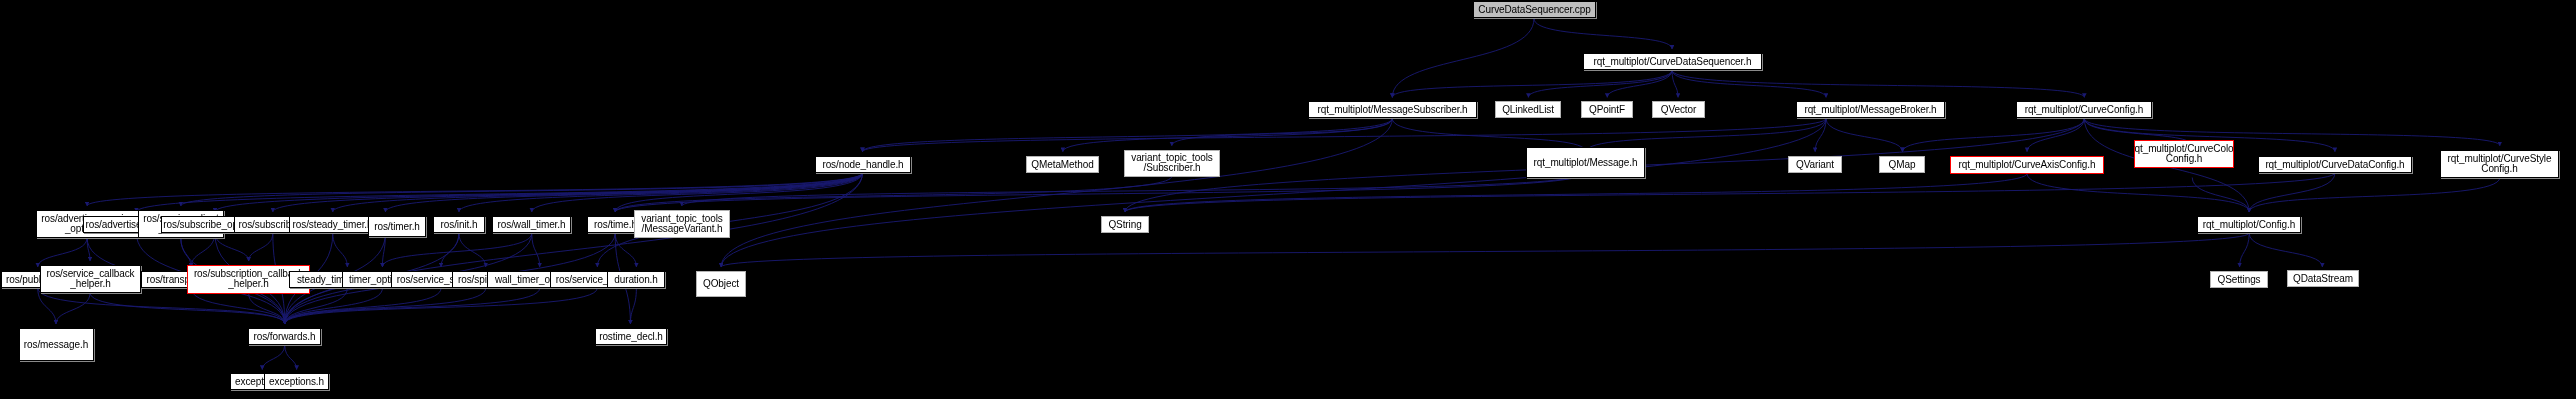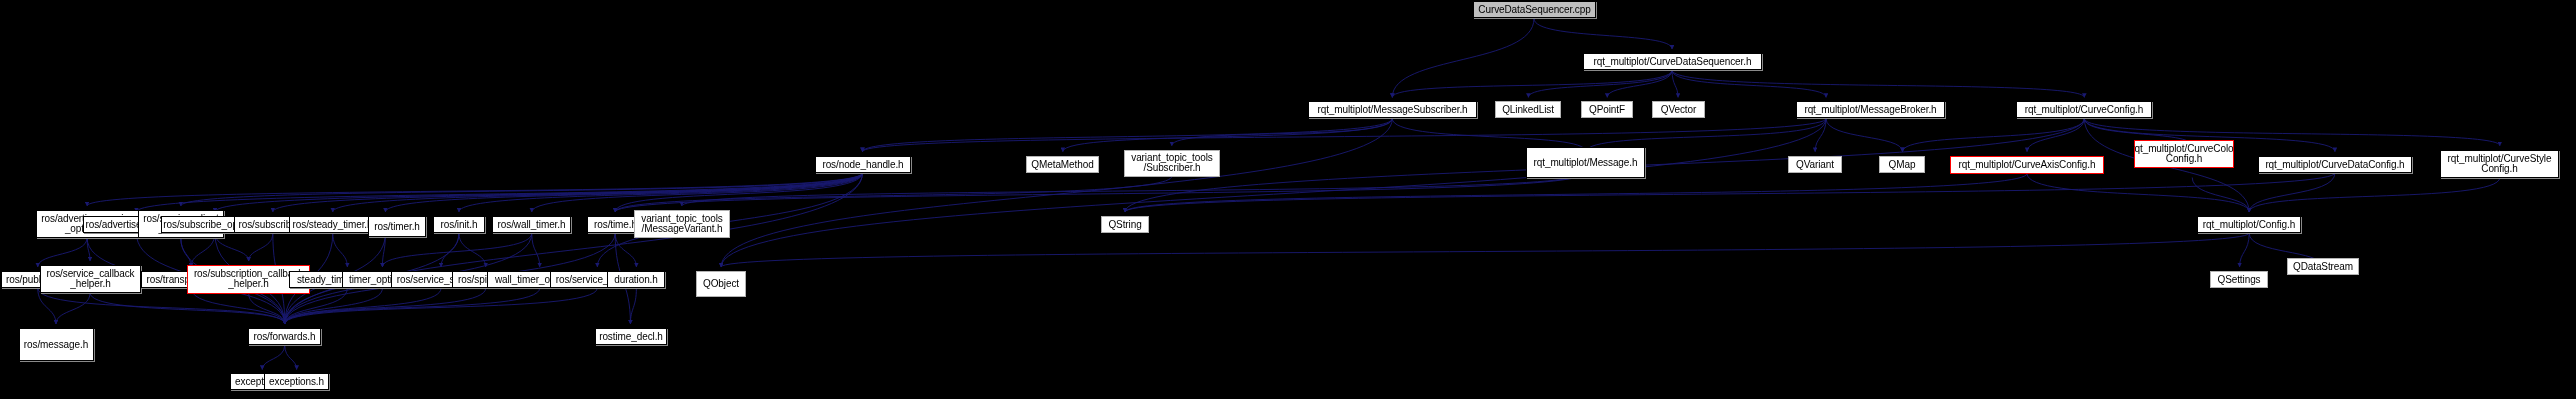--- a/index.html
+++ b/index.html
@@ -182,21 +182,21 @@
 _helper.h</div>
       <div class="node solid" style="left: 289px; top: 271px; width: 117px; height: 17px;">steady_timer_options.h</div>
       <div class="node solid" style="left: 342px; top: 271px; width: 81px; height: 17px;">timer_options.h</div>
       <div class="node solid" style="left: 391px; top: 271px; width: 99px; height: 17px;">ros/service_server.h</div>
       <div class="node solid" style="left: 452px; top: 271px; width: 68px; height: 17px;">ros/spinner.h</div>
       <div class="node solid" style="left: 487px; top: 271px; width: 105px; height: 17px;">wall_timer_options.h</div>
       <div class="node solid" style="left: 550px; top: 271px; width: 95px; height: 17px;">ros/service_client.h</div>
       <div class="node solid" style="left: 607px; top: 271px; width: 58px; height: 17px;">duration.h</div>
       <div class="node grey" style="left: 696px; top: 271px; width: 50px; height: 26px;">QObject</div>
       <div class="node grey" style="left: 2210px; top: 271px; width: 58px; height: 17px;">QSettings</div>
-      <div class="node grey" style="left: 2287px; top: 258px; width: 72px; height: 17px; text-align: right;">QDataStream</div>
+      <div class="node grey" style="left: 2287px; top: 270px; width: 72px; height: 17px; text-align: right;">QDataStream</div>
       <div class="node solid" style="left: 18.5px; top: 328px; width: 75px; height: 33px;">ros/message.h</div>
       <div class="node solid" style="left: 248px; top: 328px; width: 73px; height: 17px;">ros/forwards.h</div>
       <div class="node solid" style="left: 595px; top: 328px; width: 72px; height: 17px;">rostime_decl.h</div>
       <div class="node solid" style="left: 230px; top: 373px; width: 65px; height: 17px;">exceptions.h</div>
       <div class="node solid" style="left: 264px; top: 373px; width: 65px; height: 17px;">exceptions.h</div>
     </div>
 </div>
 
 
 </body></html>

